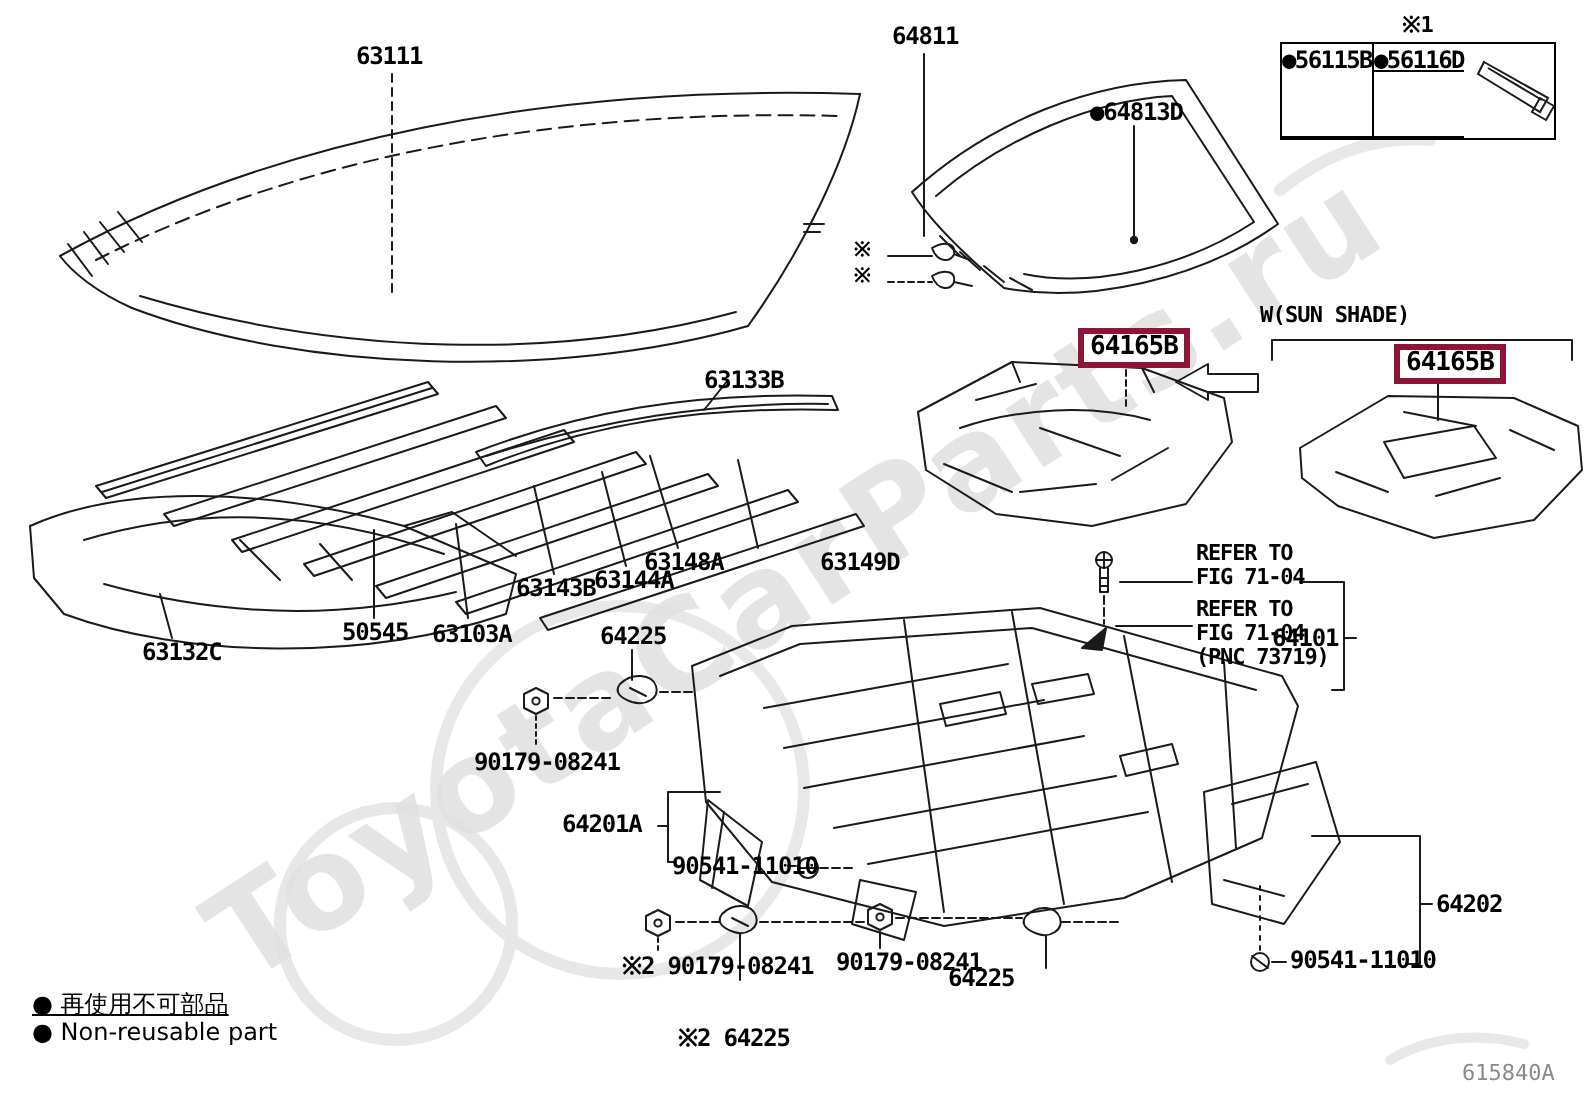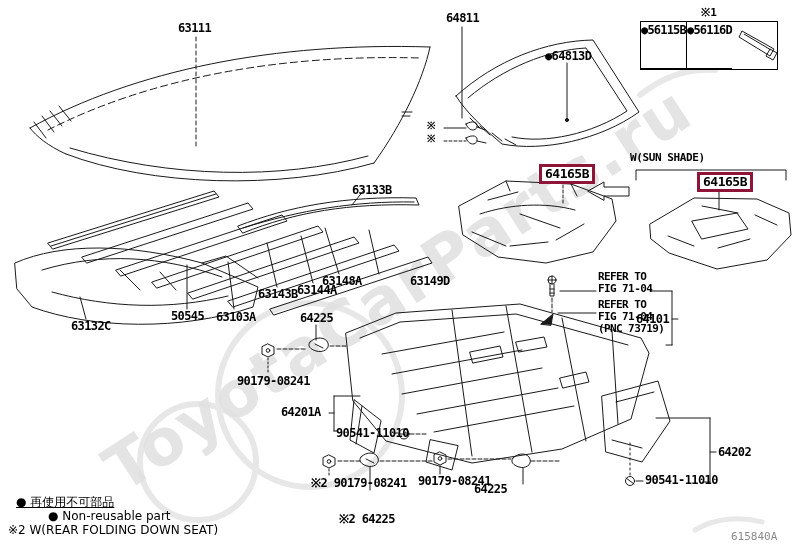--- a/index.html
+++ b/index.html
@@ -16,21 +16,21 @@
       font:700 13px "DejaVu Sans Mono",monospace;letter-spacing:-0.5px;
       padding:0 3px;line-height:14px;}
   .note{position:absolute;font:700 11px "DejaVu Sans Mono",monospace;letter-spacing:-0.6px;
         line-height:12px;color:#000;white-space:nowrap;}
   .caption{position:absolute;font:700 11px "DejaVu Sans Mono",monospace;letter-spacing:-0.4px;color:#000;}
   .ref-table{position:absolute;left:640px;top:4px;width:138px;}
   .ref-marker{text-align:center;font:700 11px "DejaVu Sans Mono",monospace;margin-bottom:2px;}
   .ref-grid{display:grid;grid-template-columns:1fr 1fr 1fr 1fr;border:1.6px solid #000;background:#fff;}
   .ref-cell-h{border-bottom:1.2px solid #000;text-align:center;
               font:700 12px "DejaVu Sans Mono",monospace;letter-spacing:-0.8px;padding:1px 0;}
-  .ref-cell-h + .ref-cell-h, .ref-cell-b + .ref-cell-b{border-left:1.2px solid #000;}
+  .ref-cell-h + .ref-cell-h, .ref-cell-b + .ref-cell-b{border-left:1.2px solid #000;text-decoration:underline;}
   .ref-cell-b{height:47px;}
   .legend{position:absolute;font:400 12px "DejaVu Sans","Liberation Sans",sans-serif;
           color:#000;white-space:nowrap;line-height:13px;}
   .pagecode{position:absolute;left:731px;top:530px;font:400 11px "DejaVu Sans Mono",monospace;color:#8a8a8a;}
 </style>
 </head>
 <body>
 
 <div class="stage">
 
@@ -244,17 +244,16 @@
   <div class="lbl" style="left:336px;top:427px;">90541-11010</div>
   <div class="lbl" style="left:285px;top:477px;margin-left:26px;">※2 90179-08241</div>
   <div class="lbl" style="left:339px;top:491px;margin-top:22px;">※2 64225</div>
   <div class="lbl" style="left:418px;top:475px;">90179-08241</div>
   <div class="lbl" style="left:474px;top:483px;">64225</div>
   <div class="lbl" style="left:645px;top:474px;">90541-11010</div>
   <div class="lbl" style="left:718px;top:446px;">64202</div>
   <div class="lbl" style="left:636px;top:313px;">64101</div>
 
   <div class="legend" style="left:16px;top:496px;text-decoration:underline;">● 再使用不可部品</div>
-  <div class="legend" style="left:16px;top:510px;margin-left:32px;">● Non-reusable part</div>
-  <div class="legend" style="left:8px;top:524px;">※2 W(REAR FOLDING DOWN SEAT)</div>
+  <div class="legend" style="left:16px;top:510px;">● Non-reusable part</div>
   <div class="pagecode">615840A</div>
 
 </div>
 
 </body></html>

